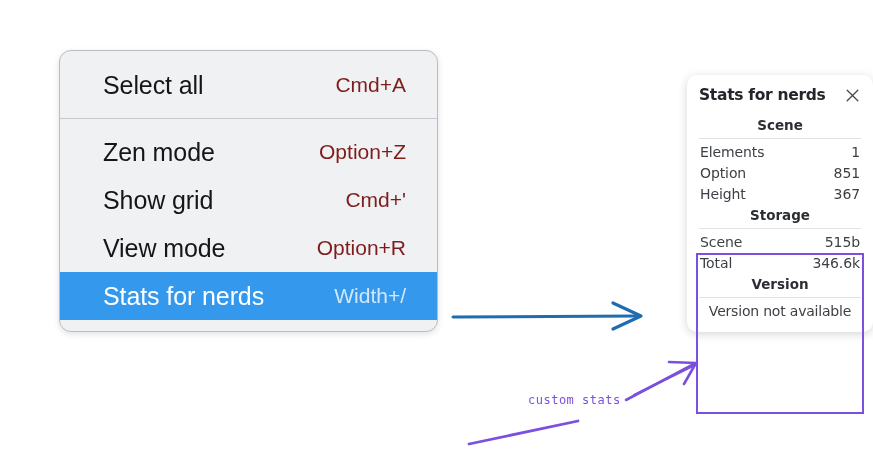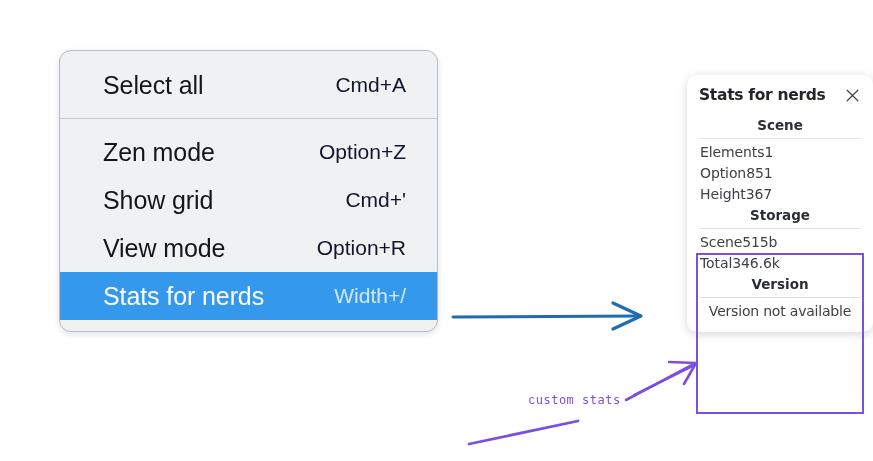--- a/index.html
+++ b/index.html
@@ -48,21 +48,21 @@
     cursor: default;
   }
   .menu-item .label {
     font-size: 25px;
     color: #161616;
     letter-spacing: -0.1px;
     white-space: nowrap;
   }
   .menu-item .shortcut {
     font-size: 21px;
-    color: #0f172a;
+    color: #7f1d1d;
     white-space: nowrap;
   }
   .menu-item.selected {
     background: #3498ec;
   }
   .menu-item.selected .label { color: #ffffff; }
   .menu-item.selected .shortcut { color: #d2e7fa; }
 
   
   #stats-panel {
@@ -104,25 +104,27 @@
     color: #2b2e33;
     padding: 3px 0 5px 0;
   }
   .section-rule {
     height: 1px;
     background: #e2e2e4;
     margin-bottom: 2px;
   }
   .stat-row {
     display: flex;
+    justify-content: space-between;
     align-items: baseline;
     font-size: 14px;
     color: #3c3f44;
     padding: 2.5px 1px;
     letter-spacing: -0.1px;
+    gap: 47px;
   }
   .stat-row .val { color: #3c3f44; }
   .stat-note {
     font-size: 14px;
     color: #3c3f44;
     padding: 3px 1px 1px 1px;
     letter-spacing: -0.2px;
     text-align: center;
   }
 

